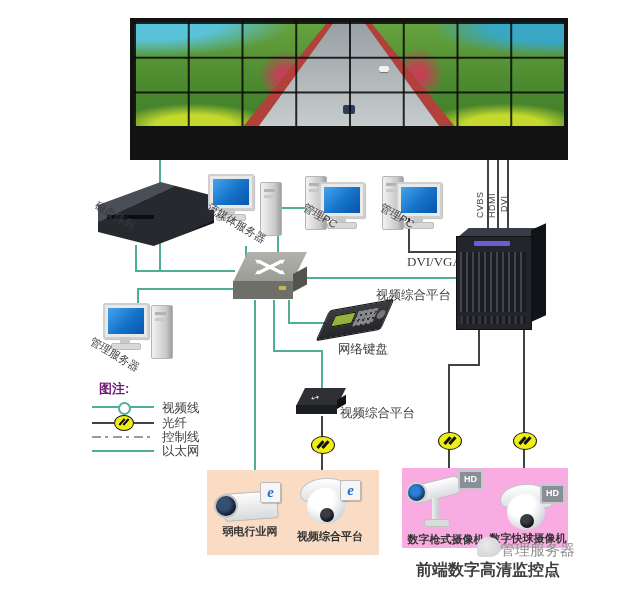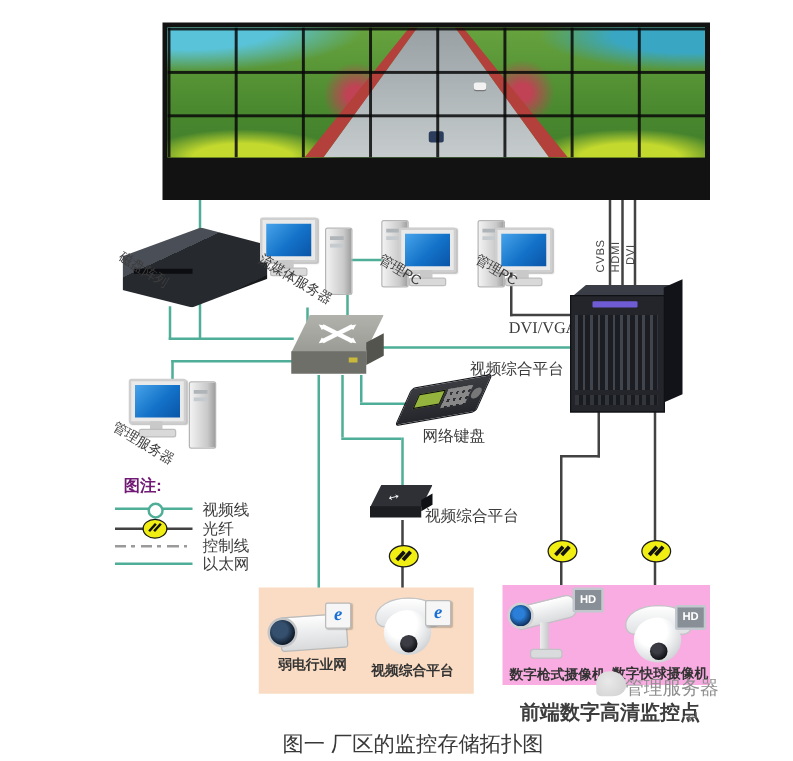--- a/index.html
+++ b/index.html
@@ -321,15 +321,14 @@
     <div class="dlens"></div>
     <div class="badge-hd" style="left:44px;top:0px;">HD</div>
   </div>
   <div class="camlbl" style="left:486px;top:531px;width:84px;">数字快球摄像机</div>
 
   <div class="zone-title" style="left:416px;top:560px;font-family:Liberation Serif, serif;">前端数字高清监控点</div>
   <div class="retmark">↵</div>
 
   <div class="wm-logo"></div>
   <div class="watermark">管理服务器</div>
-  <div class="caption">图一 厂区的监控存储拓扑图</div>
 
 </div>
 
 </body></html>

